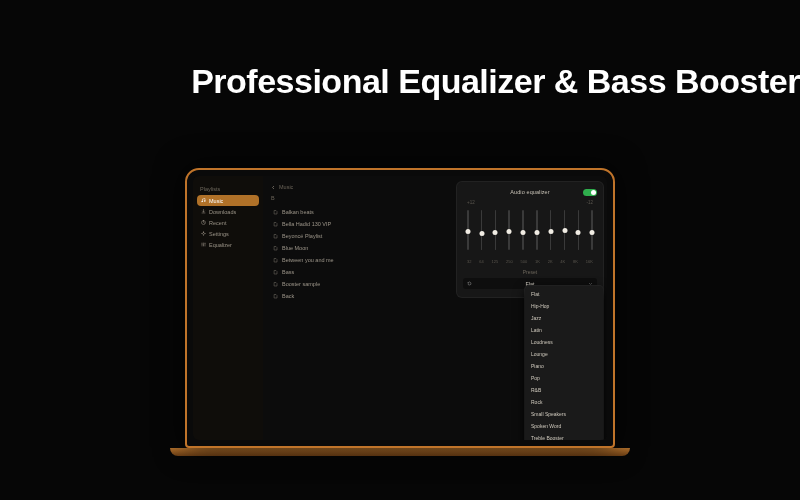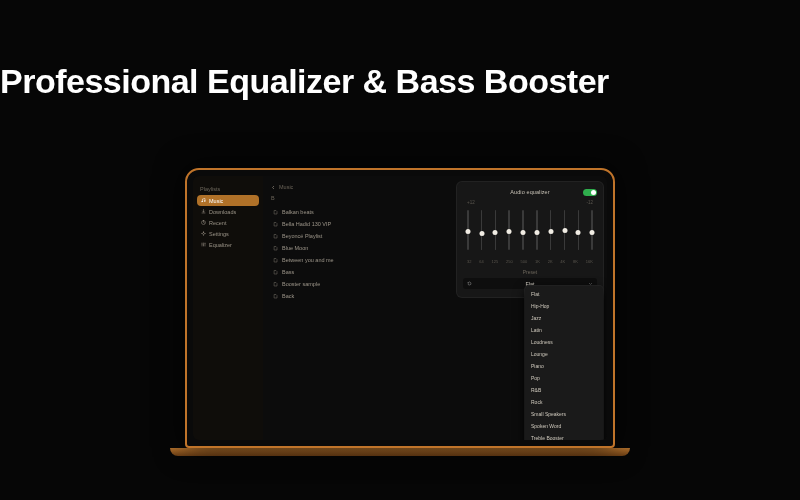--- a/index.html
+++ b/index.html
@@ -1,17 +1,17 @@
 <!DOCTYPE html>
 <html><head>
 <meta charset="utf-8">
 <style>
 *{margin:0;padding:0;box-sizing:border-box}
 body{width:800px;height:500px;background:#060606;font-family:-apple-system,BlinkMacSystemFont,"Segoe UI",Arial,sans-serif;overflow:hidden;color:#ccc;position:relative}
-.headline{position:absolute;top:62px;left:0;right:0;text-align:left;font-weight:800;font-size:34px;color:#fff;letter-spacing:-0.5px}
+.headline{position:absolute;top:62px;left:0;right:0;text-align:right;font-weight:800;font-size:34px;color:#fff;letter-spacing:-0.5px}
 
 .laptop{position:absolute;left:50%;top:168px;transform:translateX(-50%);width:430px}
 .bezel{width:430px;height:280px;border:2px solid #c0742a;border-radius:14px 14px 4px 4px;background:#0a0a0a;position:relative;overflow:hidden;box-shadow:0 0 30px rgba(0,0,0,.8)}
 .screen{position:absolute;inset:6px;background:#0d0d0d;border-radius:6px;overflow:hidden}
 .base{width:460px;height:8px;margin-left:-15px;border-radius:0 0 18px 18px;background:linear-gradient(#b6742e,#6e4015);}
 
 .app{position:absolute;inset:0;display:flex;font-size:5.5px;color:#aba79e}
 .sidebar{width:70px;background:#0f0d0a;display:flex;flex-direction:column;padding:8px 4px;gap:2px}
 .side-title{color:#6d675c;margin:2px 3px 1px}
 .side-item{display:flex;align-items:center;gap:3px;padding:2.5px 4px;border-radius:4px;color:#9a9387}

